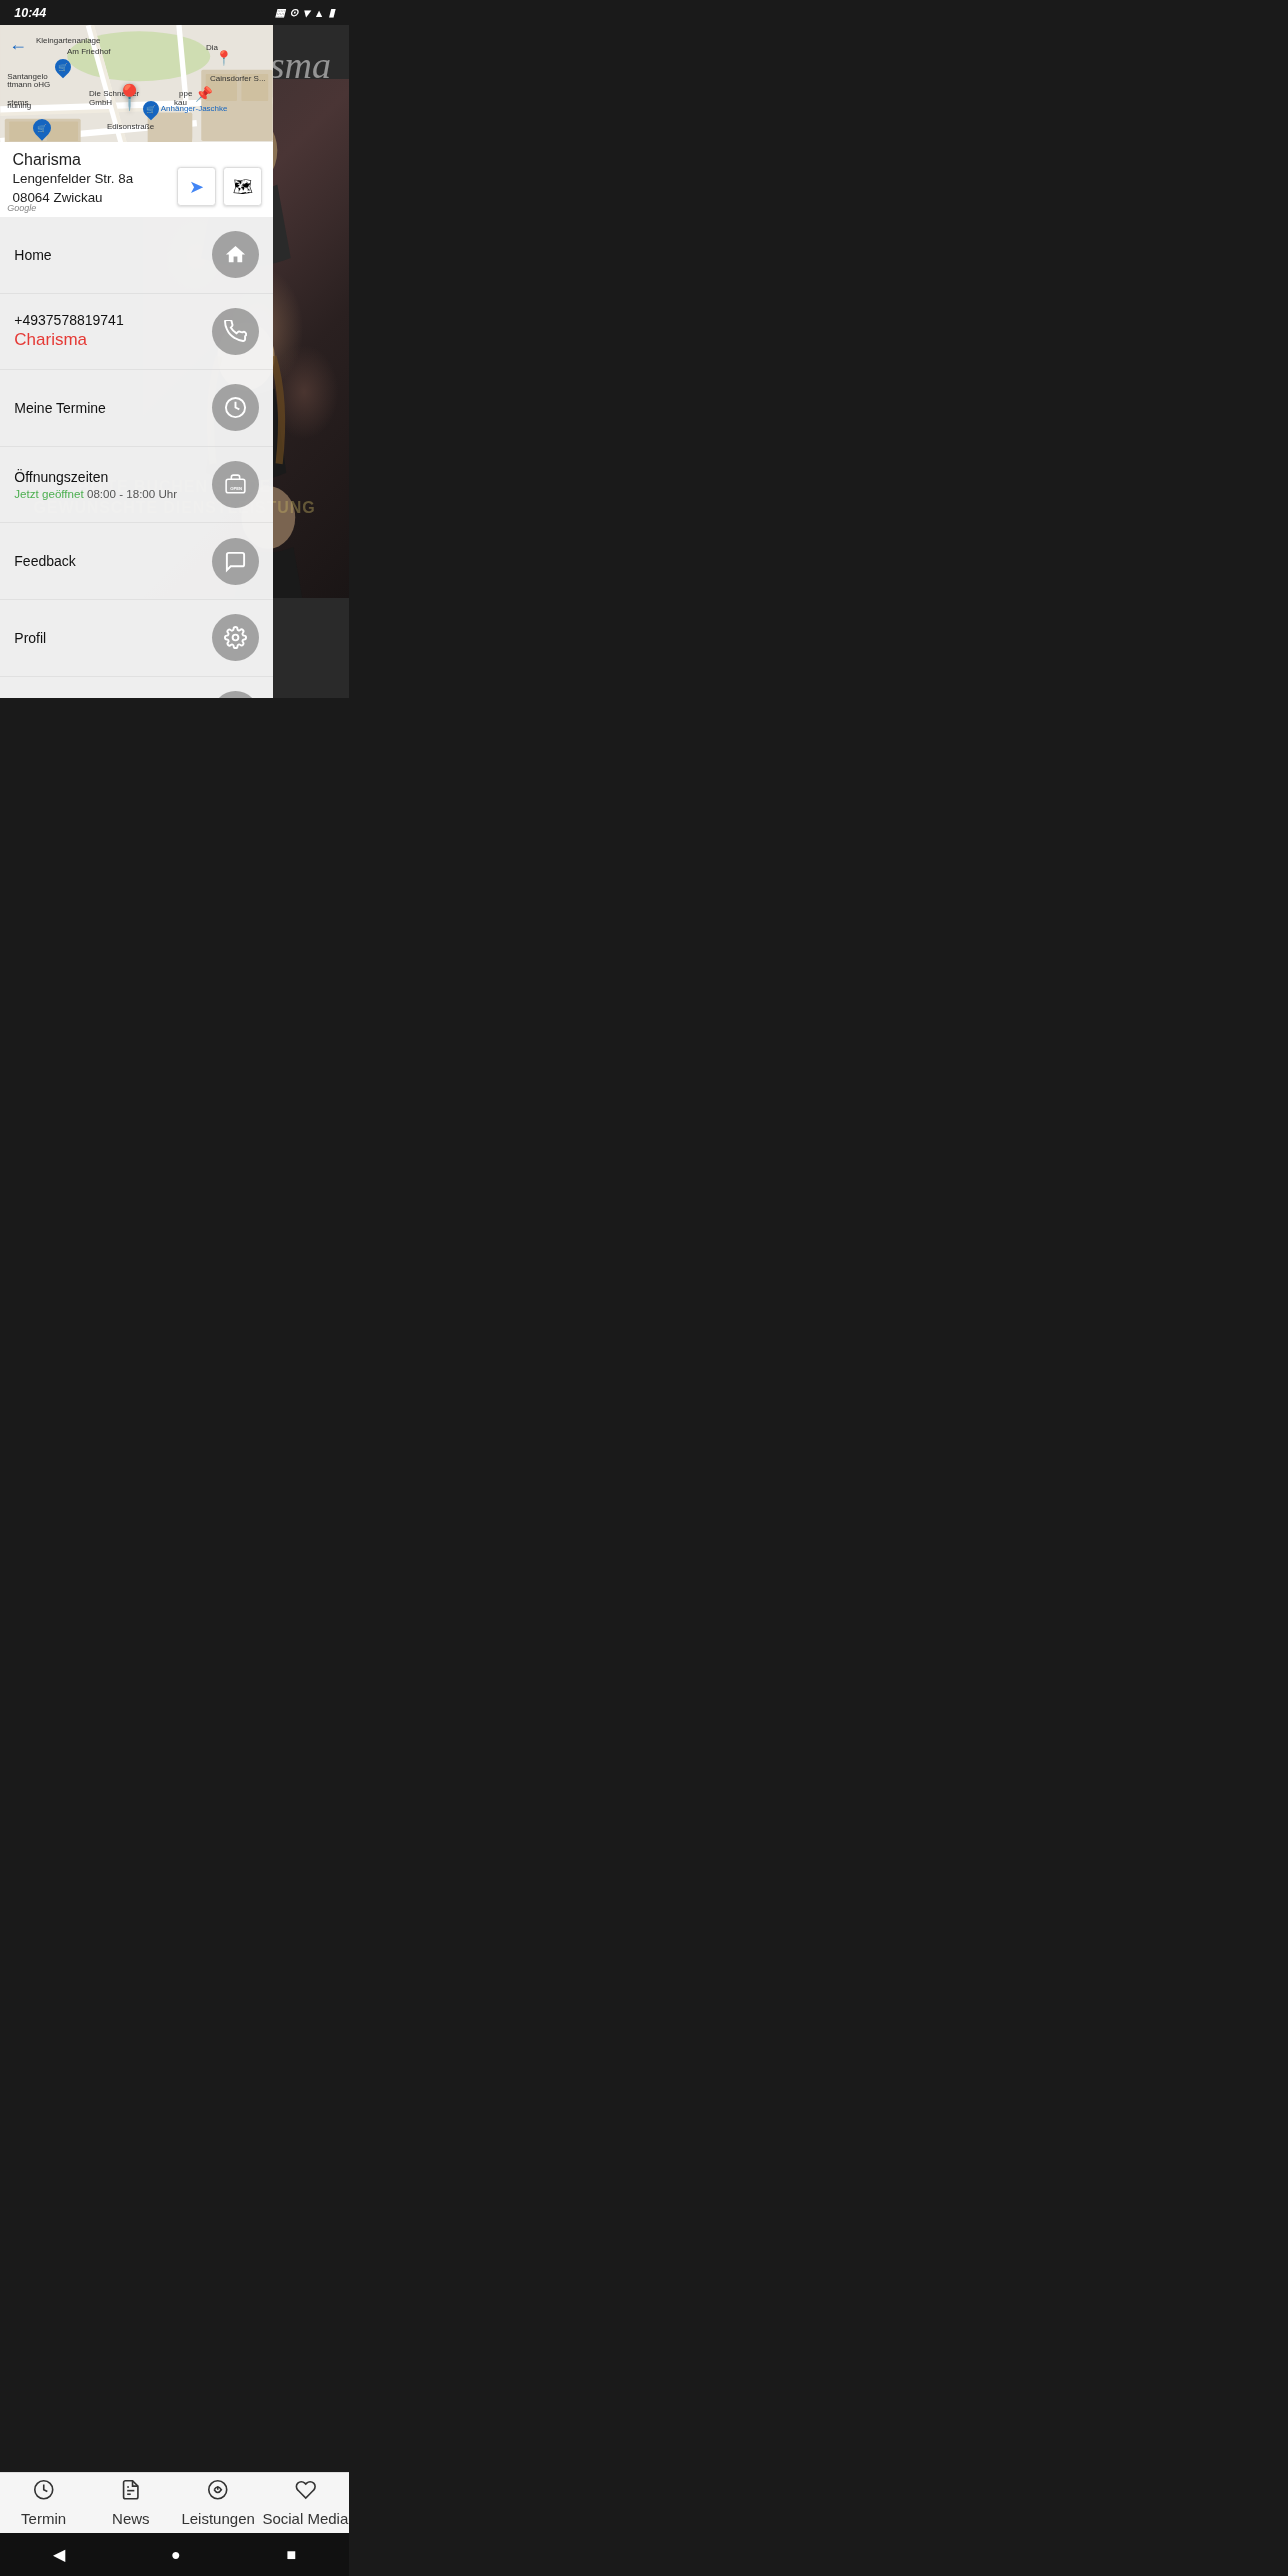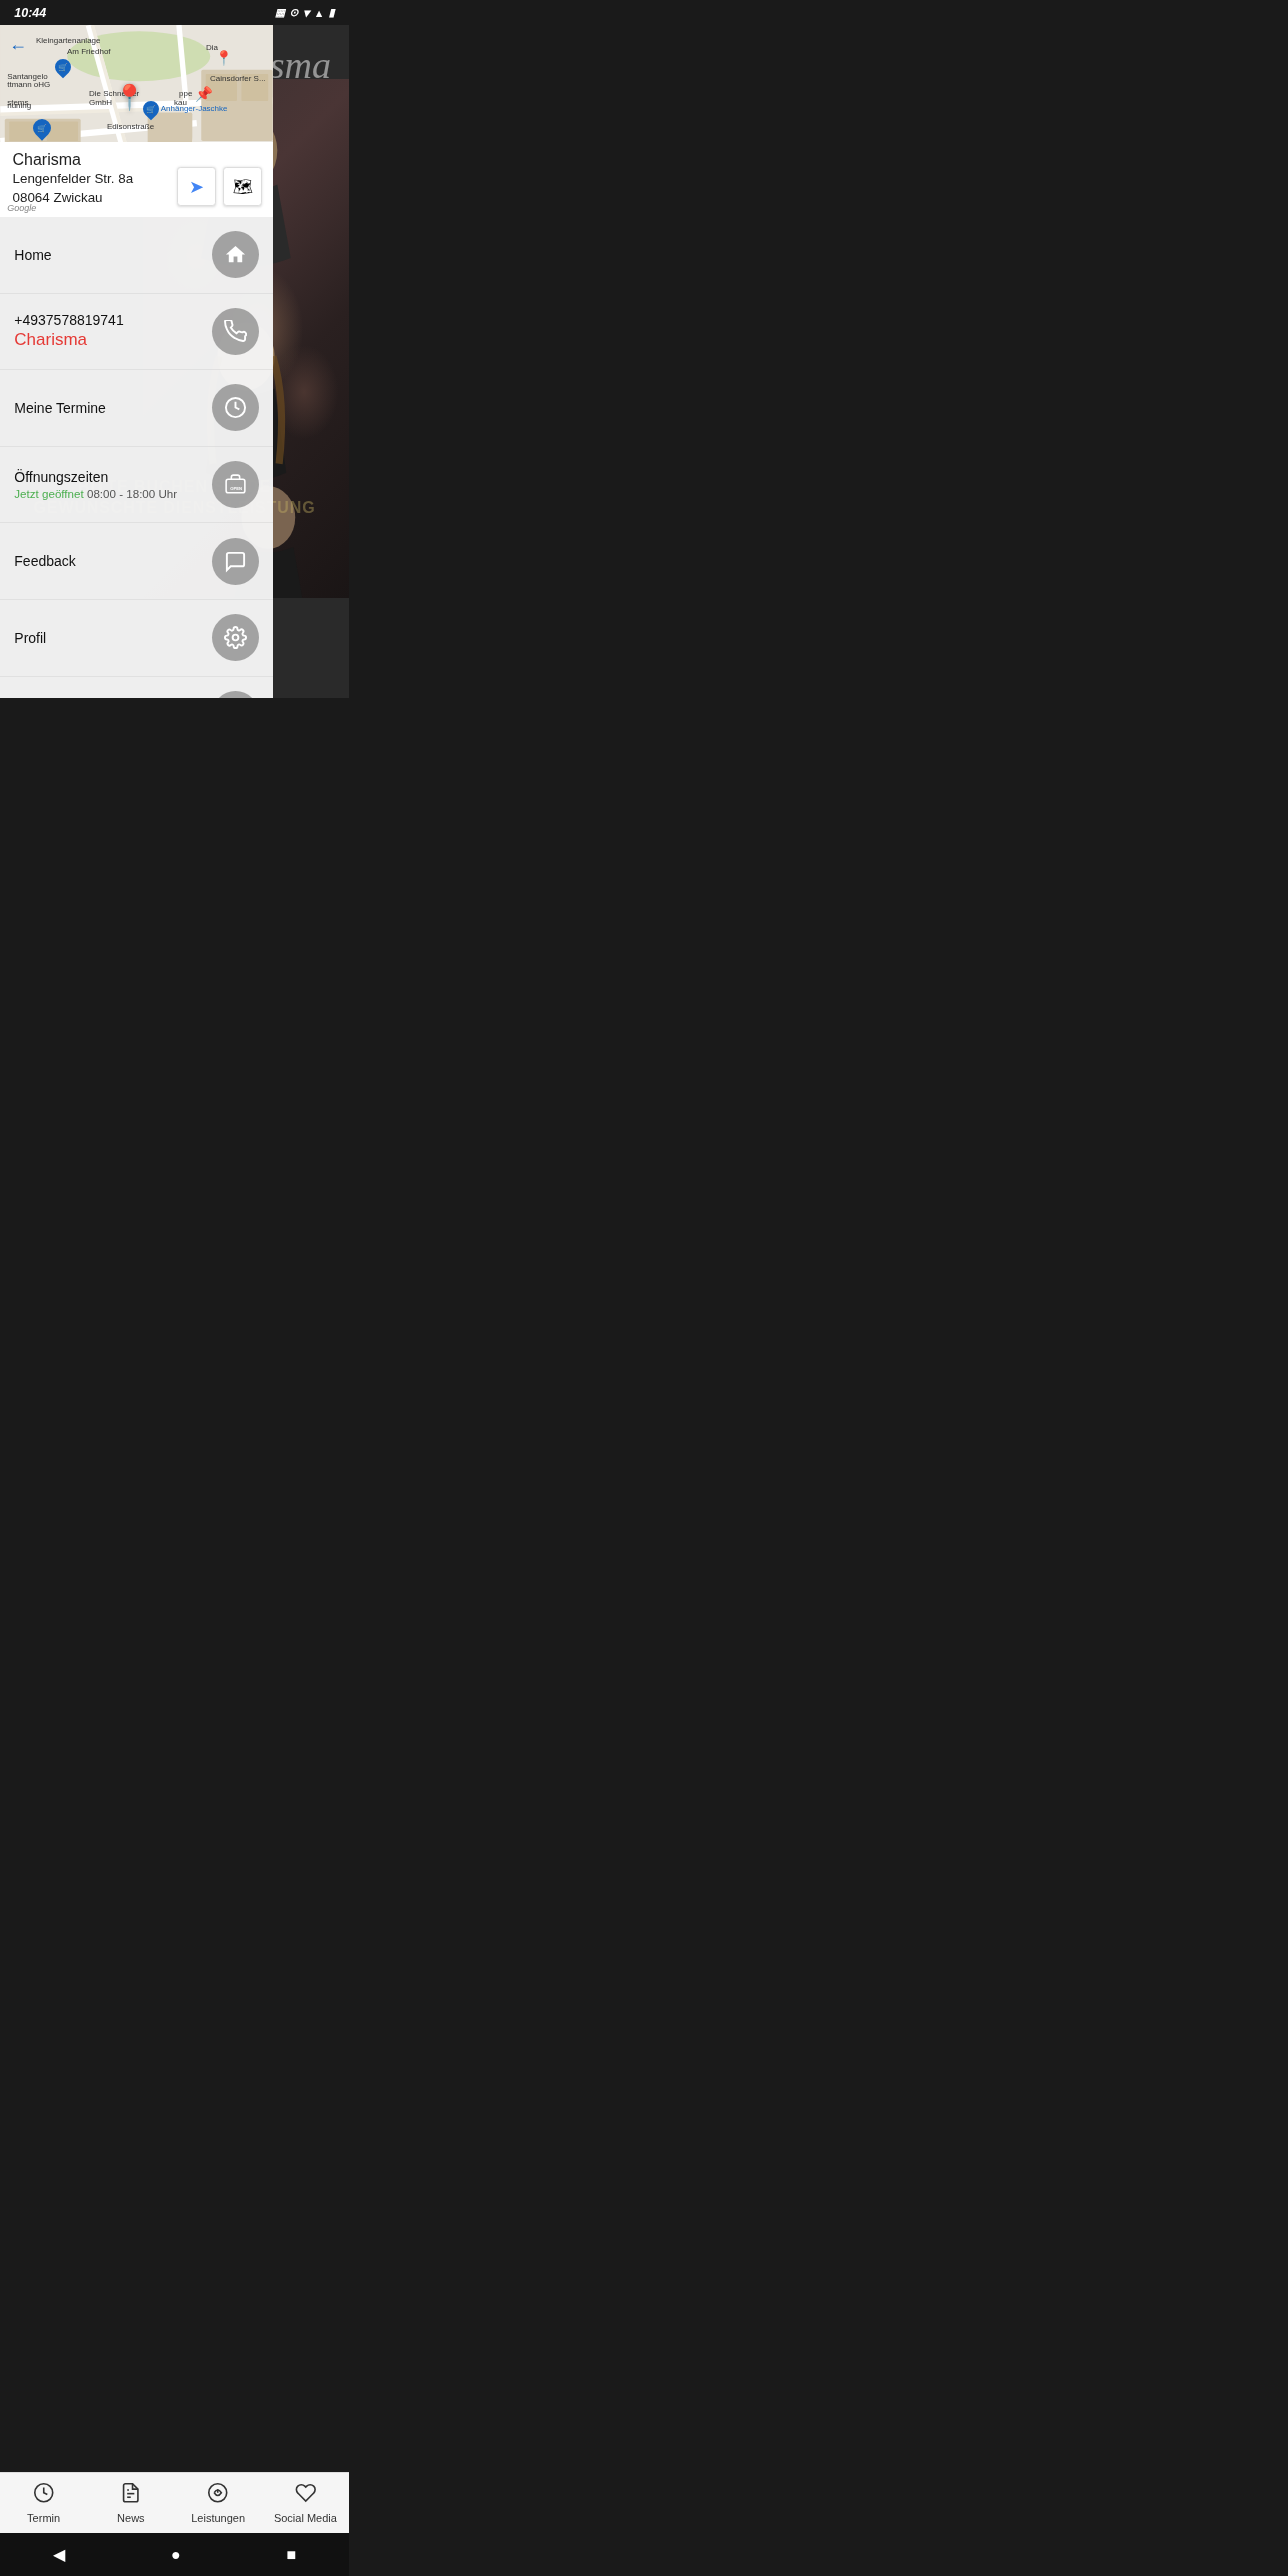--- a/index.html
+++ b/index.html
@@ -263,21 +263,21 @@
       gap: 3.6px;
       cursor: pointer;
     }
 
     .nav-icon {
       font-size: 19.7px;
       color: #333;
     }
 
     .nav-label {
-      font-size: 11px;
+      font-size: 15px;
       color: #333;
     }
 
     
     .android-nav {
       position: fixed;
       bottom: 0;
       left: 0;
       width: 349px;
       height: 43px;

